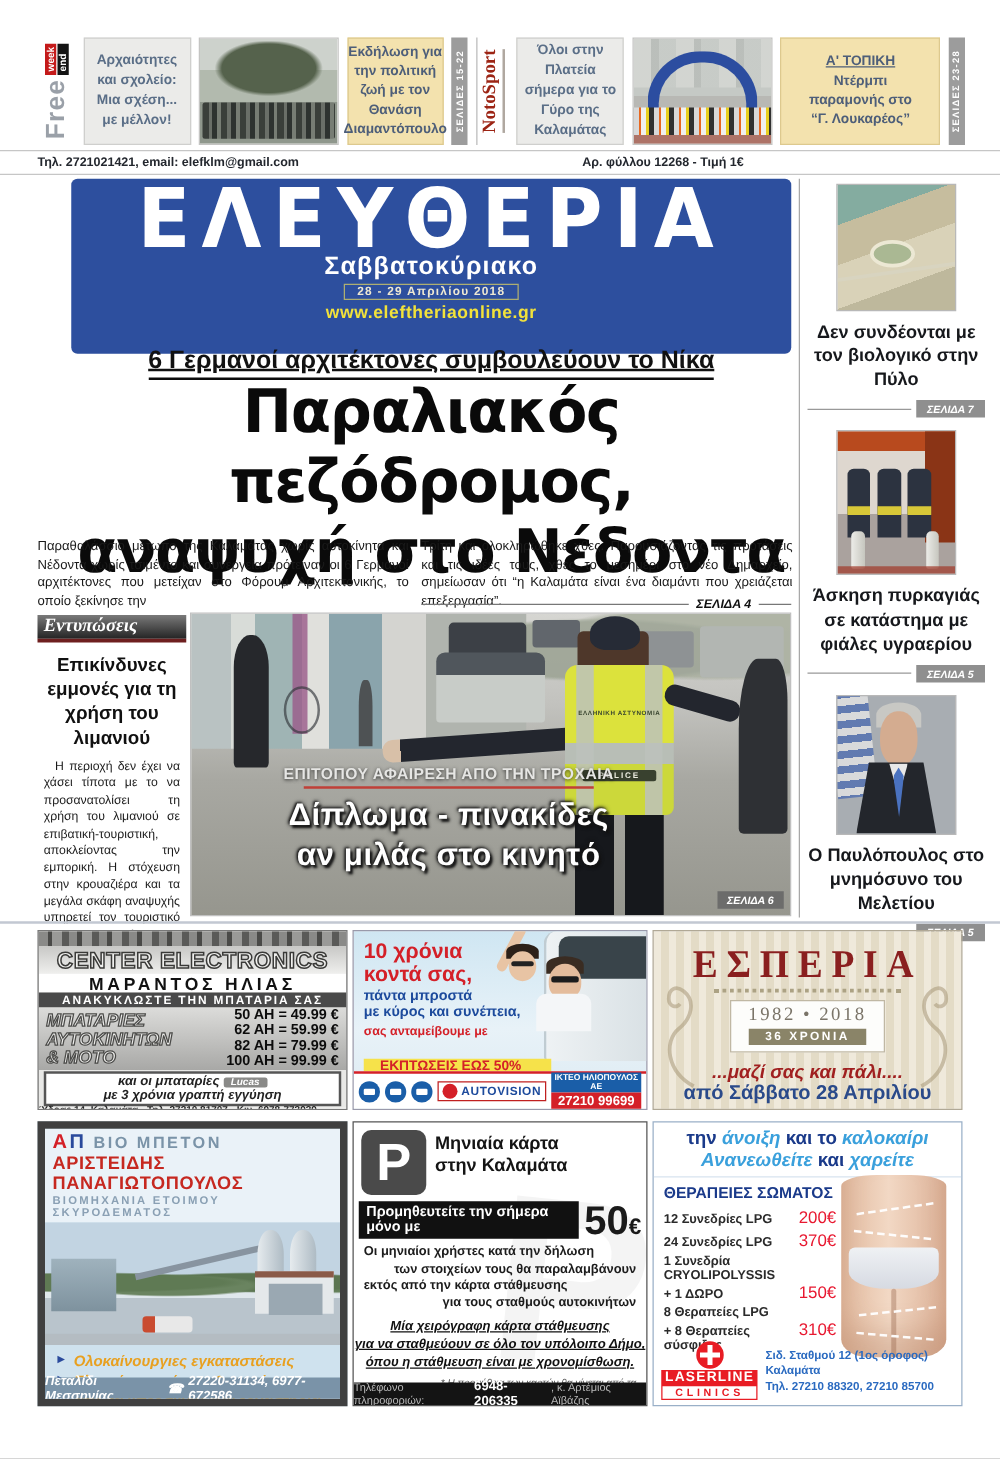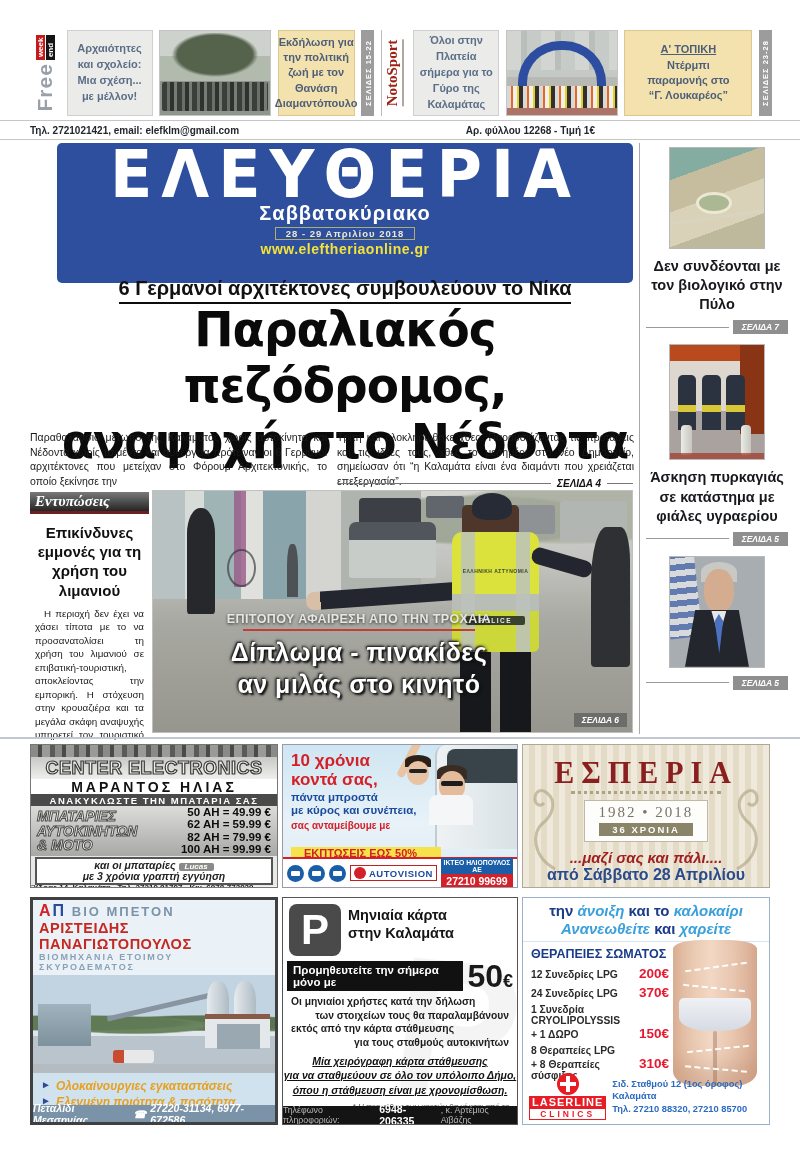--- a/index.html
+++ b/index.html
@@ -98,21 +98,21 @@
   .por-face { position:absolute; left:36%; top:11%; width:32%; height:40%; background:#d4ac90; border-radius:46%; }
   .por-suit { position:absolute; left:16%; top:48%; width:68%; height:52%; background:#23262c;
     clip-path:polygon(0 100%,16% 0,84% 0,100% 100%); }
   .por-shirt { position:absolute; left:44%; top:49%; width:16%; height:24%; background:#e8e8e8;
     clip-path:polygon(0 0,100% 0,50% 100%); }
   .por-tie { position:absolute; left:47.5%; top:52%; width:9%; height:36%; background:#4a72c0;
     clip-path:polygon(50% 0,100% 18%,55% 100%,0 18%); }
 
   
   .kicker-row { left:57px; top:277px; width:576px; text-align:center; }
-  .kicker-row span { display:inline-block; font-size:20px; font-weight:800; border-bottom:2px solid #0c0c0c; padding-bottom:2px; }
+  .kicker-row span { display:inline-block; font-size:20px; font-weight:800; border-bottom:2px solid #0c0c0c; padding-bottom:2px;text-decoration:underline; }
   .headline { left:40px; top:303px; width:610px; text-align:center; font-weight:900; color:#0a0a0a;
     font-size:47px; line-height:1.17; letter-spacing:-1px; font-family:"DejaVu Sans", sans-serif;
     transform:scaleY(1.02); }
   .lead1 { left:30px; top:430px; width:297px; }
   .lead2 { left:337px; top:430px; width:297px; }
   .lead1, .lead2 { font-size:10.5px; line-height:1.4; text-align:justify; color:#1a1a1a; font-weight:500; }
   .p4 { left:337px; top:478px; width:296px; display:flex; align-items:center; gap:6px; }
   .p4 .ln { flex:1; height:1px; background:#777; }
   .p4 .ln2 { width:26px; height:1px; background:#777; }
   .p4 .lbl { font-size:10px; font-weight:800; font-style:italic; }
@@ -236,21 +236,21 @@
   .esp-panel { display:inline-block; background:#fdfdfb; border:1px solid #c0b8a4; padding:3px 14px 5px; }
   .esp-years { font-family:"Liberation Serif", serif; font-size:15px; color:#7a7468; letter-spacing:2px; }
   .esp-badge { margin-top:2px; background:#8a8468; color:#fff; font-size:9.5px; font-weight:bold;
     letter-spacing:2px; padding:1px 10px; }
   .esp-l1 { margin-top:7px; color:#a02020; font-size:15px; font-weight:800; font-style:italic; }
   .esp-l2 { color:#2a4a8a; font-size:16px; font-weight:800; }
   .esp-swirl { position:absolute; top:28px; opacity:.55; }
   .esp-swirl.left { left:4px; } .esp-swirl.right { right:4px; transform:scaleX(-1); }
 
   
-  .ad4 { left:30px; top:897px; width:248px; height:228px; border:3px solid #404040; background:#cfe2ee; }
+  .ad4 { left:30px; top:897px; width:248px; height:228px; border:6px solid #404040; background:#cfe2ee; }
   .bt-head { background:#eaf2f8; padding:2px 6px 3px; }
   .bt-logo { font-size:13px; font-weight:900; color:#7a93a8; letter-spacing:2px; }
   .bt-logo .a { color:#d42028; font-size:16px; } .bt-logo .p { color:#2a4a9c; font-size:16px; }
   .bt-name { font-size:14.5px; font-weight:900; color:#c62820; letter-spacing:.5px; }
   .bt-sub { font-size:9px; font-weight:bold; color:#8aa0b4; letter-spacing:1.8px; }
   .bt-photo { position:relative; height:98px; background:linear-gradient(180deg,#c2d4e2 0 45%,#dfe7ec 45% 62%,#b9c4cc 62% 100%); overflow:hidden; }
   .bp-trees { position:absolute; left:0; top:36%; width:100%; height:26%;
     background:radial-gradient(ellipse at 15% 50%,#5f7a54 0 38%,rgba(0,0,0,0) 45%),radial-gradient(ellipse at 42% 60%,#6a8460 0 34%,rgba(0,0,0,0) 40%),radial-gradient(ellipse at 72% 50%,#5a7450 0 38%,rgba(0,0,0,0) 45%),radial-gradient(ellipse at 94% 55%,#64805a 0 30%,rgba(0,0,0,0) 38%); }
   .bp-shed { position:absolute; left:2%; top:30%; width:22%; height:42%; background:linear-gradient(180deg,#9fb2bd,#7e929e); }
   .bp-silo1 { position:absolute; right:19%; top:6%; width:9%; height:44%; border-radius:45% 45% 3px 3px;
@@ -294,21 +294,21 @@
   
   .ad6 { left:522px; top:897px; width:248px; height:228px; border:1px solid #9ab0c8; background:#fff; }
   .ll-head { text-align:center; padding:4px 2px 3px; border-bottom:1px solid #d8e4f0;
     font-size:15px; font-weight:800; line-height:1.2; }
   .ll-lt { color:#3aa0dc; font-style:italic; } .ll-dk { color:#1a3a8a; }
   .ll-list { padding:5px 0 0 8px; width:146px; position:relative; }
   .ll-sec { font-size:12.5px; font-weight:900; color:#1a3a8a; margin-bottom:5px; }
   .ll-row { margin-bottom:4px; }
   .ll-line { display:flex; justify-content:space-between; align-items:baseline; }
   .ll-lbl { font-size:10.3px; font-weight:800; color:#2a2a2a; }
-  .ll-price { font-size:13.5px; font-weight:700; color:#e81830; }
+  .ll-price { font-size:13.5px; font-weight:400; color:#e81830; }
   .ll-fig { position:absolute; right:4px; top:42px; width:100px; height:146px; overflow:hidden; }
   .lw-skin { position:absolute; left:8%; top:0; width:84%; height:100%; border-radius:34% 34% 28% 28%/6% 6% 10% 10%;
     background:linear-gradient(90deg,#e2ba9f,#f2d8c4 45%,#ddb298); box-shadow:inset 0 -20px 22px rgba(150,90,60,.25); }
   .lw-briefs { position:absolute; left:14%; top:40%; width:72%; height:22%; border-radius:5px 5px 42% 42%;
     background:linear-gradient(180deg,#eff1f4,#d6dae2); }
   .lw-gap { position:absolute; left:48%; top:62%; width:4%; height:38%; background:rgba(140,90,64,.35); border-radius:3px; }
   .lw-dash { position:absolute; border-top:2px dashed rgba(255,255,255,.95); width:62%; }
   .lw-d1 { left:20%; top:18%; transform:rotate(-8deg); }
   .lw-d2 { left:18%; top:32%; transform:rotate(6deg); }
   .lw-d3 { left:22%; top:74%; transform:rotate(-6deg); }
@@ -426,20 +426,21 @@
 
     <div class="sb-item">
       <div class="sb-photo por">
         <div class="por-flag"></div>
         <div class="por-hair"></div>
         <div class="por-face"></div>
         <div class="por-suit"></div>
         <div class="por-shirt"></div>
         <div class="por-tie"></div>
       </div>
+      <div class="sb-title">Ο Παυλόπουλος στο μνημόσυνο του Μελετίου</div>
       <div class="sb-pagerow">
         <span class="ln"></span>
         <span class="badge">ΣΕΛΙΔΑ 5</span>
       </div>
     </div>
   </div>
 
   <div class="abs kicker-row">
     <span>6 Γερμανοί αρχιτέκτονες συμβουλεύουν το Νίκα</span>
   </div>

